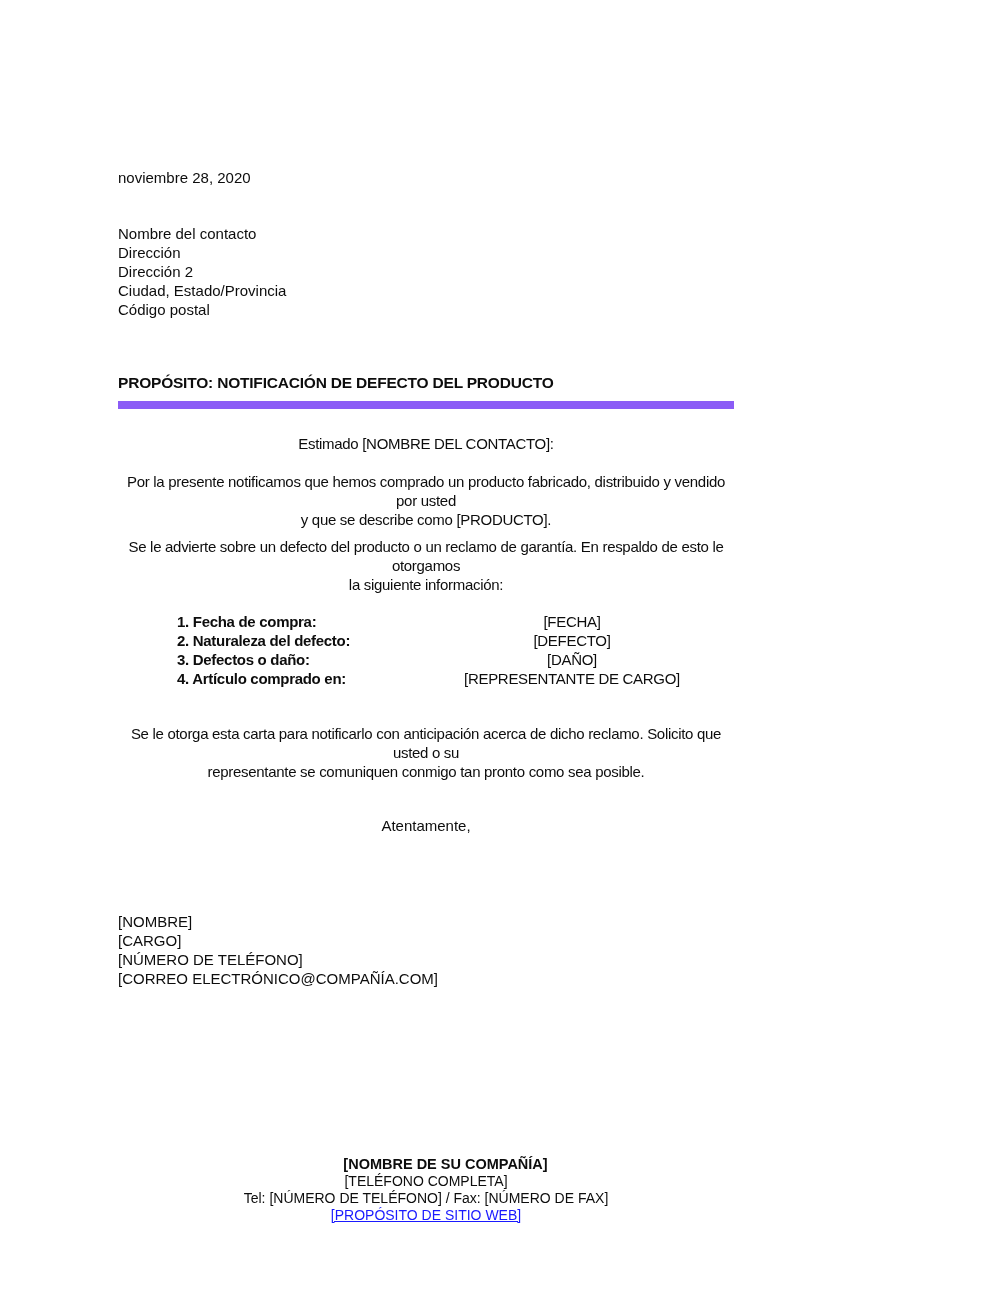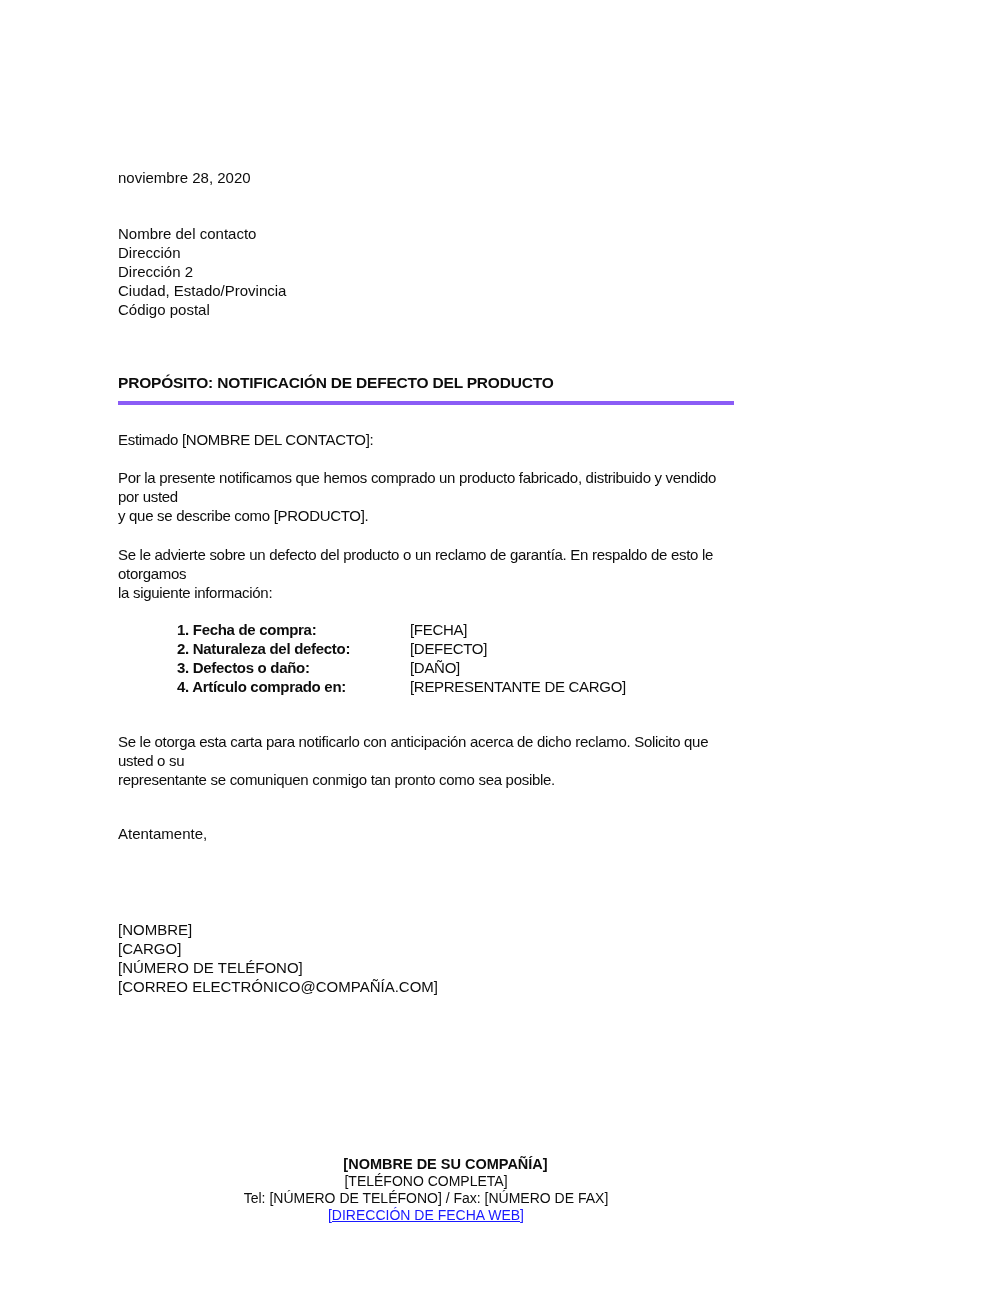--- a/index.html
+++ b/index.html
@@ -20,47 +20,48 @@
     position: absolute;
     left: 118px;
     right: 118px;
     top: 168px;
   }
   .body-text {
     font-size: 15px;
     line-height: 19px;
     letter-spacing: -0.3px;
     white-space: pre-line;
+    text-align: center;
   }
   .date-line {
     font-size: 15px;
     line-height: 19px;
     margin-bottom: 37px;
   }
   .recipient-block {
     margin-bottom: 54px;
   }
   .recipient-block div {
     font-size: 15px;
     line-height: 19px;
   }
   .subject-heading {
     font-size: 15.5px;
     font-weight: bold;
     line-height: 19px;
     letter-spacing: -0.2px;
     padding-bottom: 9px;
-    border-bottom: 4px solid #8b5cf6;
+    border-bottom: 8px solid #8b5cf6;
     margin-bottom: 25px;
   }
   .salutation {
     margin-bottom: 19px;
   }
   .para-1 {
-    margin-bottom: 20px;
+    margin-bottom: 8px;
   }
   .para-2 {
     margin-bottom: 18px;
   }
   .item-list {
     margin-bottom: 36px;
   }
   .item-row {
     display: flex;
     padding-left: 59px;
@@ -68,28 +69,30 @@
     line-height: 19px;
     letter-spacing: -0.3px;
   }
   .item-label {
     font-weight: bold;
     width: 233px;
     flex: 0 0 233px;
   }
   .item-value {
     flex: 1;
+    text-align: center;
   }
   .para-3 {
     margin-bottom: 35px;
   }
   .valediction {
     font-size: 15px;
     line-height: 19px;
     margin-bottom: 77px;
+    text-align: center;
   }
   .signature-block div {
     font-size: 15px;
     line-height: 19px;
   }
   .footer {
     position: absolute;
     left: 0;
     right: 0;
     top: 1156px;
@@ -164,16 +167,16 @@
       <div>[CORREO ELECTRÓNICO@COMPAÑÍA.COM]</div>
     </div>
 
   </div>
 
   <div class="footer">
     <div class="company">[NOMBRE DE SU COMPAÑÍA]</div>
     <div>[TELÉFONO COMPLETA]</div>
     <div>Tel: [NÚMERO DE TELÉFONO] / Fax: [NÚMERO DE FAX]</div>
     <div>
-      <a style="color: rgb(26, 26, 255);">[DIRECCIÓN DE FECHA WEB]</a>
+      <a style="color: rgb(26, 26, 255);">[PROPÓSITO DE SITIO WEB]</a>
     </div>
   </div>
 </div>
 
 </body></html>

